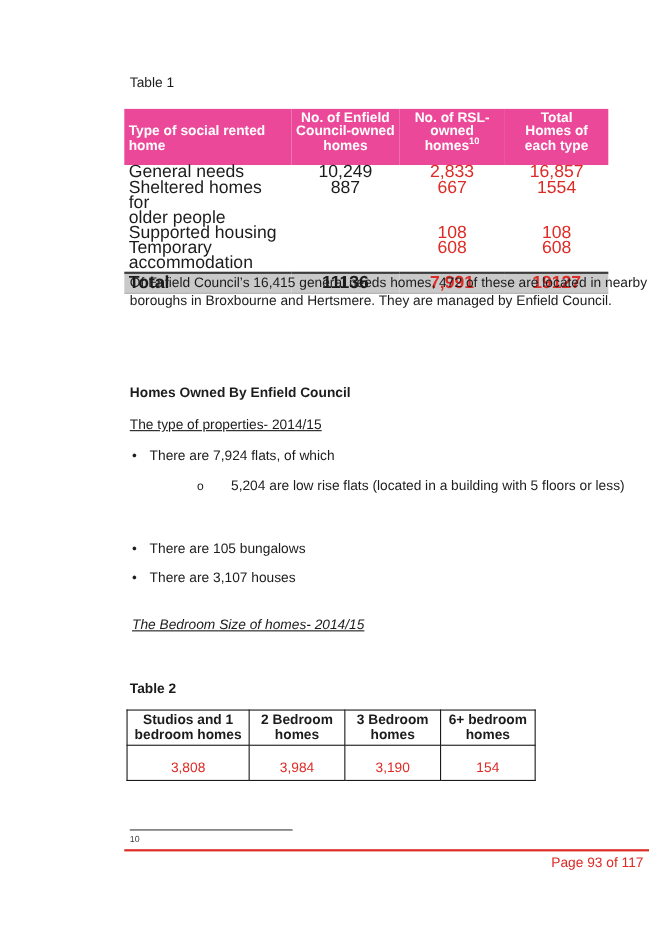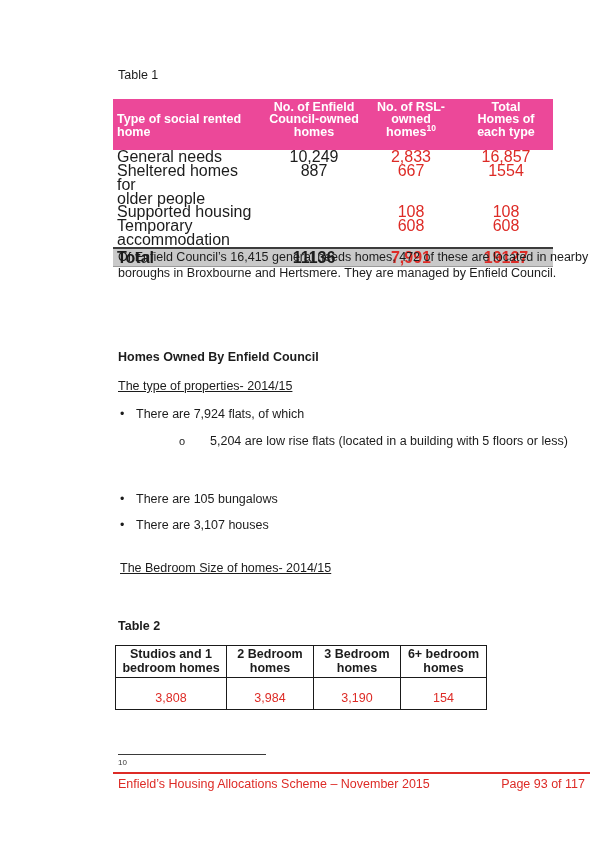--- a/index.html
+++ b/index.html
@@ -129,21 +129,21 @@
 
   <div class="abs bullet" style="left:72px;top:407px;"><span class="mk">•</span><span>There are 7,924 flats, of which</span></div>
 
   <div class="abs subbullet" style="left:131px;top:434px;"><span class="mk">o</span><span>5,204 are low rise flats  (located in a building with 5 floors or less)</span></div>
 
 
   <div class="abs bullet" style="left:72px;top:492px;"><span class="mk">•</span><span>There are 105 bungalows</span></div>
 
   <div class="abs bullet" style="left:72px;top:518px;"><span class="mk">•</span><span>There are 3,107 houses</span></div>
 
-  <div class="abs underline" style="left:72px;top:561px;">The Bedroom Size of homes- 2014/15</div>
+  <div class="abs underline" style="left:72px;top:561px;font-style:italic;">The Bedroom Size of homes- 2014/15</div>
 
 
   <div class="abs bold" style="left:70px;top:619px;">Table 2</div>
 
   <table class="t2 abs" style="left:67px;top:645px;">
     <colgroup>
       <col style="width:111px">
         <col style="width:87px">
         <col style="width:87px">
         <col style="width:86px">
@@ -168,16 +168,15 @@
         <td class="red">154</td>
       </tr>
     </tbody>
   </table>
 
   <div class="abs footnote-rule" style="left:70px;top:754px;width:148px;"></div>
   <div class="abs fn-num" style="left:70px;top:758px;">10</div>
 
   <div class="abs red-rule" style="left:65px;top:772px;width:477px;"></div>
 
-  <div class="abs footer-text" style="left:70px;top:777px;">Enfield’s Housing Allocations Scheme – November 2015</div>
   <div class="abs footer-text" style="right:64px;top:777px;">Page 93 of 117</div>
 
 </div>
 
 </body></html>

